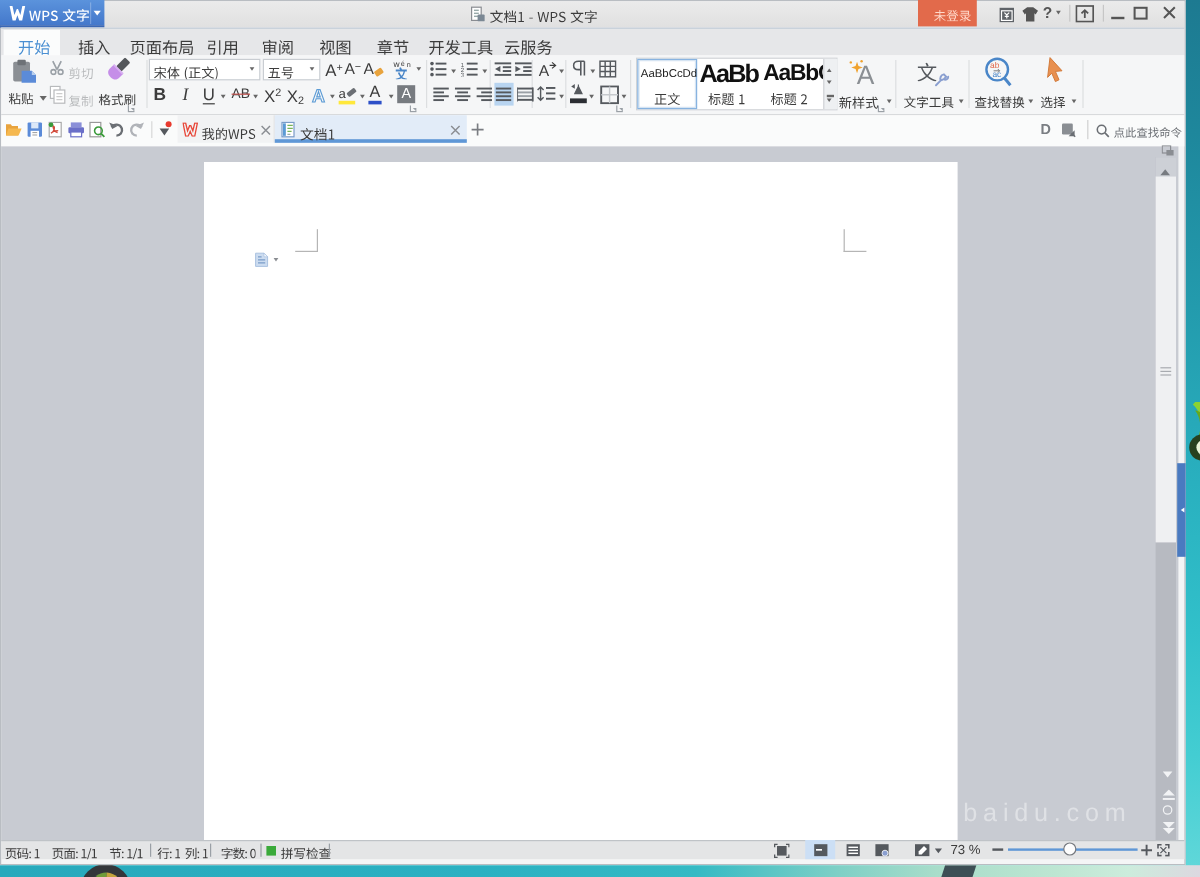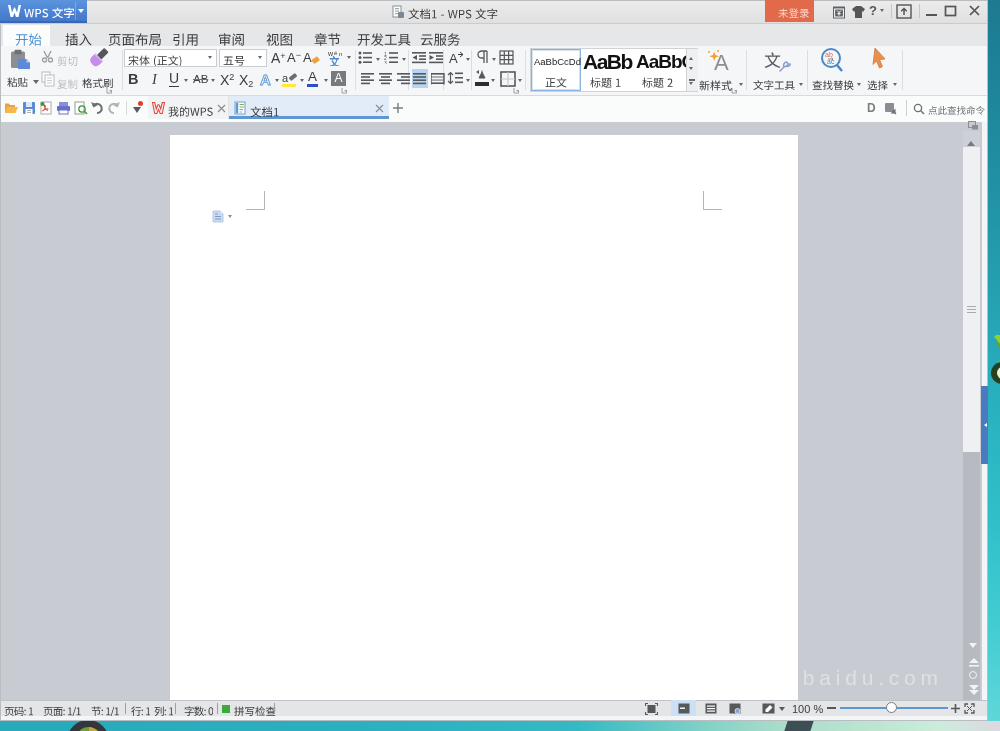--- a/index.html
+++ b/index.html
@@ -630,21 +630,21 @@
 </svg>
 <svg class="ab" style="left:729px;top:703px" width="12" height="11" viewBox="0 0 12 11">
  <rect x="0.5" y="0.5" width="11" height="10" fill="#55595e"></rect>
  <circle cx="8.5" cy="8" r="2.5" fill="#8a9fd0" stroke="#fff" stroke-width="0.7"></circle>
 </svg>
 <svg class="ab" style="left:762px;top:703px" width="13" height="11" viewBox="0 0 13 11">
  <rect x="0.5" y="0.5" width="12" height="10" fill="#55595e"></rect>
  <path d="M8,2 L10.5,4.5 L6,9 L3.5,9 L3.5,6.5 Z" fill="#fff"></path>
 </svg>
 <div class="ab" style="left:779px;top:707px;width:0;height:0;border:3px solid transparent;border-top:4px solid #55595e"></div>
-<div class="ab" style="left:792px;top:703px;font-size:11px;color:#3c3c3c">100 %</div>
+<div class="ab" style="left:792px;top:703px;font-size:11px;color:#3c3c3c">73 %</div>
 <div class="ab" style="left:827px;top:707px;width:9px;height:1.6px;background:#55595e"></div>
 <div class="ab" style="left:840px;top:707px;width:108px;height:2px;background:#5f97d6"></div>
 <div class="ab" style="left:886px;top:702px;width:11px;height:11px;border-radius:50%;background:#fdfdfd;border:1px solid #777b80"></div>
 <svg class="ab" style="left:950px;top:703px" width="11" height="11" viewBox="0 0 11 11">
     <path d="M5.5,1 L5.5,10 M1,5.5 L10,5.5" stroke="#55595e" stroke-width="1.6"></path>
   </svg>
 <svg class="ab" style="left:964px;top:703px" width="11" height="11" viewBox="0 0 11 11">
  <path d="M1,4 L1,1 L4,1 M7,1 L10,1 L10,4 M10,7 L10,10 L7,10 M4,10 L1,10 L1,7" stroke="#55595e" stroke-width="1.3" fill="none"></path>
  <path d="M3,3 L8,8 M8,3 L3,8" stroke="#55595e" stroke-width="1"></path>
 </svg>

